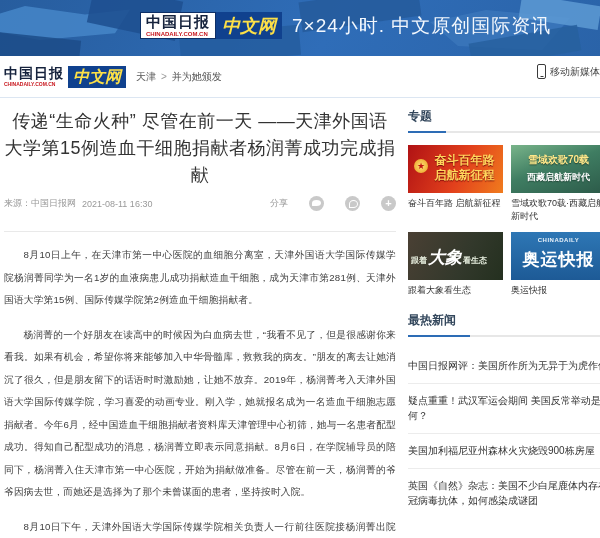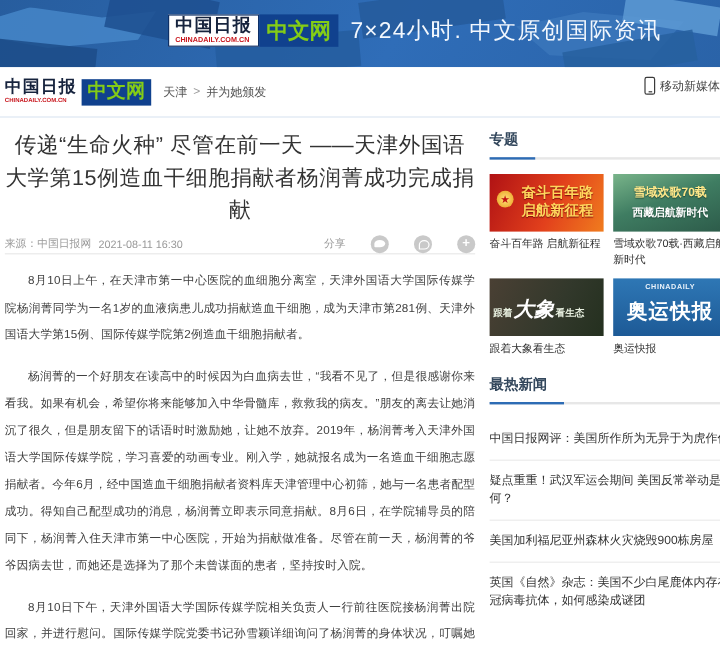--- a/index.html
+++ b/index.html
@@ -15,21 +15,21 @@
   .s4 { left:430px; top:10px; width:140px; height:40px; background:#3b77bb; clip-path:polygon(0 30%,40% 0,100% 20%,80% 100%,20% 90%); }
   .s5 { left:520px; top:0; width:80px; height:24px; background:#5d9ad4; transform:rotate(9deg); }
   .s6 { left:180px; top:30px; width:120px; height:30px; background:#255d9f; transform:rotate(-5deg); }
   .s7 { left:-10px; top:36px; width:90px; height:26px; background:#1c4c88; transform:rotate(6deg); }
   .s8 { left:470px; top:34px; width:110px; height:26px; background:#27609f; transform:rotate(-10deg); }
   .banner-inner { position:absolute; left:140px; top:12px; display:flex; align-items:center; gap:10px; }
   .logo { display:inline-flex; align-items:stretch; flex-shrink:0; }
   .logo .lg-white { background:#fff; padding:2px 5px 1px; display:flex; flex-direction:column; justify-content:center; border:1px solid #0d2f66; }
   .lg-cn { font-family:"Liberation Serif","DejaVu Serif",serif; font-weight:bold; color:#16233d; letter-spacing:1px; line-height:1; }
   .lg-sub { color:#c8161d; font-weight:bold; transform-origin:left top; line-height:1; }
-  .logo .lg-site { background:#10418e; color:#84cc16; font-family:"Liberation Serif","DejaVu Serif",serif; font-weight:bold; display:flex; align-items:center; padding:0 6px; line-height:1; }
+  .logo .lg-site { background:#10418e; color:#fde047; font-family:"Liberation Serif","DejaVu Serif",serif; font-weight:bold; display:flex; align-items:center; padding:0 6px; line-height:1;font-style:italic; }
   .banner .lg-cn { font-size:15px; } .banner .lg-sub { font-size:6px; margin-top:1px; }
   .banner .lg-site { font-size:18px; }
   .tagline { color:#f2f7fd; font-size:19px; letter-spacing:1px; white-space:nowrap; }
 
   
   .hdr { position:relative; width:600px; height:42px; background:#fff; border-bottom:1px solid #dce6f2; display:flex; align-items:center; }
   .hdr .logo { margin-left:4px; }
   .hdr .lg-white { border:none; padding:1px 4px 0 0; }
   .hdr .lg-cn { font-size:14px; } .hdr .lg-sub { font-size:5px; margin-top:1px; }
   .hdr .lg-site { font-size:16px; padding:3px 5px; }
@@ -48,21 +48,21 @@
   .mag:before { content:""; position:absolute; left:0; top:0; width:8px; height:8px; border:1.5px solid #c3cbd4; border-radius:50%; }
   .mag:after { content:""; position:absolute; left:8px; top:8px; width:4px; height:1.5px; background:#c3cbd4; transform:rotate(45deg); }
 
   
   .content { display:flex; padding:10px 0 0 4px; }
   .main { width:392px; flex-shrink:0; }
   .sidebar { width:215px; flex-shrink:0; margin-left:12px; }
 
   
   .title { font-size:18px; line-height:27px; color:#333; font-weight:500; text-align:center; letter-spacing:.5px; }
-  .meta-row { margin-top:7px; display:flex; align-items:center; font-size:9px; color:#999; padding-bottom:0; border-bottom:1px solid #e9e9e9; }
+  .meta-row { margin-top:7px; display:flex; align-items:center; font-size:9px; color:#999; padding-bottom:20px; border-bottom:1px solid #e9e9e9; }
   .meta-row .date { margin-left:6px; }
   .share { margin-left:auto; display:flex; align-items:center; gap:21px; color:#999; }
   .sh-ic { width:15px; height:15px; border-radius:50%; background:#c9c9c9; position:relative; cursor:pointer; }
   .sh-wechat:before { content:""; position:absolute; left:3px; top:4px; width:9px; height:6px; background:#fff; border-radius:50% 50% 50% 10%; }
   .sh-weibo:before { content:""; position:absolute; left:3.5px; top:4px; width:7px; height:6px; border:1.5px solid #fff; border-radius:50% 50% 50% 0; }
   .sh-more:before { content:"+"; position:absolute; left:0; top:0; width:15px; line-height:15px; text-align:center; color:#fff; font-size:11px; font-weight:bold; }
   .para { margin-top:12px; font-size:9.7px; line-height:22.5px; color:#404040; text-indent:2em; letter-spacing:.2px; text-align:justify; }
 
   
   .sec-title { font-size:12px; font-weight:bold; color:#33475c; padding-bottom:6px; position:relative; }

